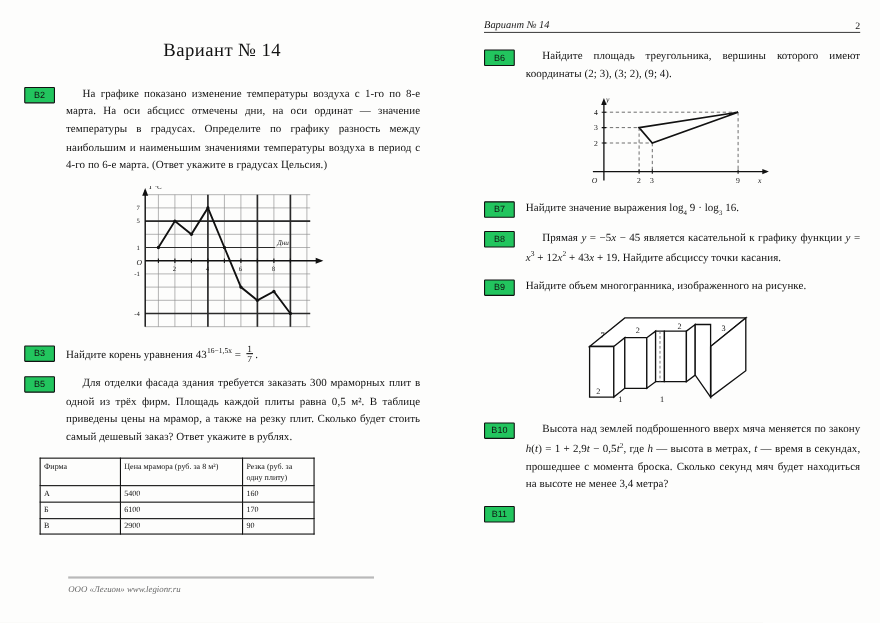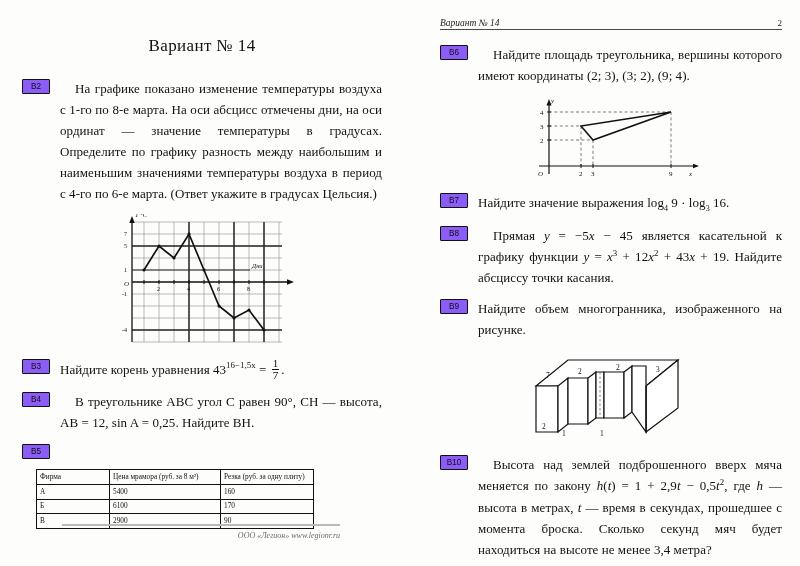--- a/index.html
+++ b/index.html
@@ -12,41 +12,41 @@
   .variant-title{text-align:center;font-size:17px;letter-spacing:.4px;margin:6px 0 22px 0;color:#111;}
 
   .pg-header{position:relative;display:flex;justify-content:space-between;align-items:flex-end;
              font-size:9.5px;color:#1a1a1a;padding-bottom:2px;}
   .pg-header:after{content:"";position:absolute;left:0;right:0;bottom:0;height:1px;background:#4a4a4a;}
   .pg-num{font-size:9px;}
 
   .task{display:flex;align-items:flex-start;margin-bottom:10px;}
   .tag{flex:0 0 auto;width:26px;height:13px;border:1.4px solid #111;border-radius:1px;
        font-family:"Liberation Sans",sans-serif;font-size:8.2px;line-height:13px;text-align:center;
-       color:#111;margin-top:1px;background:#8b5cf6;}
-  .body{flex:1;margin-left:10px;font-size:13px;line-height:1.62;text-align:justify;color:#111;
+       color:#111;margin-top:1px;background:#22c55e;}
+  .body{flex:1;margin-left:10px;font-size:10px;line-height:1.62;text-align:justify;color:#111;
         letter-spacing:.05px;font-family:Liberation Serif, serif;}
   .body.ind{text-indent:15px;}
   .it{font-style:italic;}
   sup{font-size:.68em;vertical-align:super;}
   sub{font-size:.62em;vertical-align:sub;}
 
   .frac{display:inline-block;vertical-align:-0.42em;text-align:center;line-height:1;margin:0 2px;}
   .frac .n{display:block;font-size:.85em;border-bottom:1px solid #111;padding:0 1px;}
   .frac .d{display:block;font-size:.85em;padding:0 1px;}
 
   .figwrap{display:flex;justify-content:center;margin:6px 0 12px 0;}
 
-  table.price{border-collapse:collapse;width:278px;margin:5px 0 0 14px;font-size:7.3px;color:#111;}
+  table.price{border-collapse:collapse;width:250px;margin:5px 0 0 14px;font-size:7.3px;color:#111;}
   table.price td,table.price th{border:1px solid #111;padding:1.5px 3px;vertical-align:top;
       text-align:left;font-weight:normal;line-height:1.45;}
   table.price .c1{width:66px;}
   table.price .c2{width:104px;}
 
-  .footer{position:absolute;bottom:26px;width:278px;text-align:right;font-size:8px;
+  .footer{position:absolute;bottom:26px;width:278px;font-size:8px;
           font-style:italic;color:#6a6a6a;}
   .footer .rule{height:2px;background:#b9b9b9;margin-bottom:5px;}
   .footer-left{left:62px;}
 
   svg{display:block;}
   .ln{fill:none;stroke:#111;}
 </style>
 </head>
 <body>
 
@@ -153,27 +153,24 @@
       <div class="body">
         <span>Найдите корень уравнения 43</span><sup>16−1,5x</sup>
         <span>=</span>
         <span class="frac">
           <span class="n">1</span>
           <span class="d">7</span>
         </span><span>.</span>
       </div>
     </div>
 
-    <div class="task">
-      <div class="tag">B4</div>
-      <div class="body ind">В треугольнике ABC угол C равен 90°, CH — высота, AB = 12, sin A = 0,25. Найдите BH.</div>
-    </div>
 
     <div class="task">
       <div class="tag">B5</div>
+      <div class="body ind">Для отделки фасада здания требуется заказать 300 мраморных плит в одной из трёх фирм. Площадь каждой плиты равна 0,5 м². В таблице приведены цены на мрамор, а также на резку плит. Сколько будет стоить самый дешевый заказ? Ответ укажите в рублях.</div>
     </div>
 
     <table class="price">
       <tbody>
           <tr>
         <th class="c1">Фирма</th>
         <th class="c2">Цена мрамора (руб. за 8 м²)</th>
         <th>Резка  (руб.  за  одну плиту)</th>
       </tr>
       <tr>

